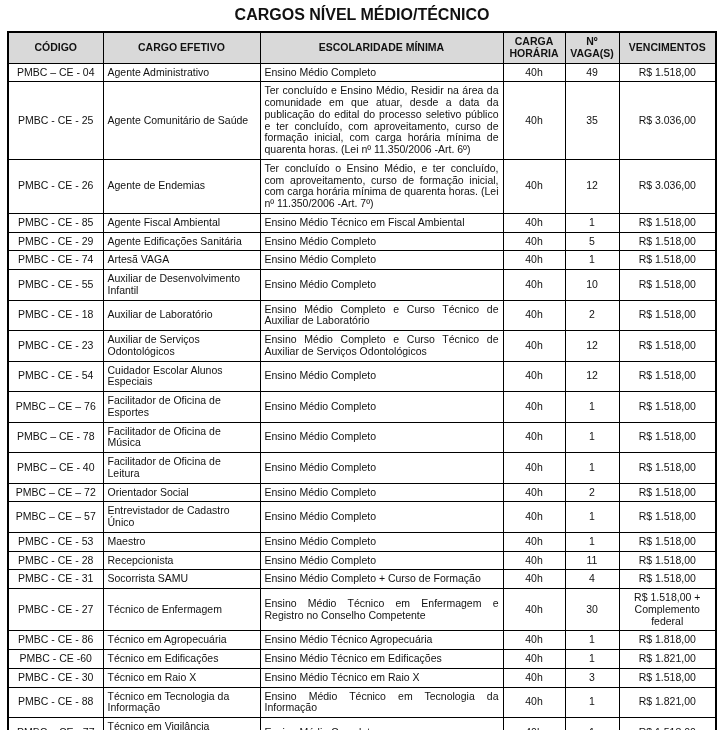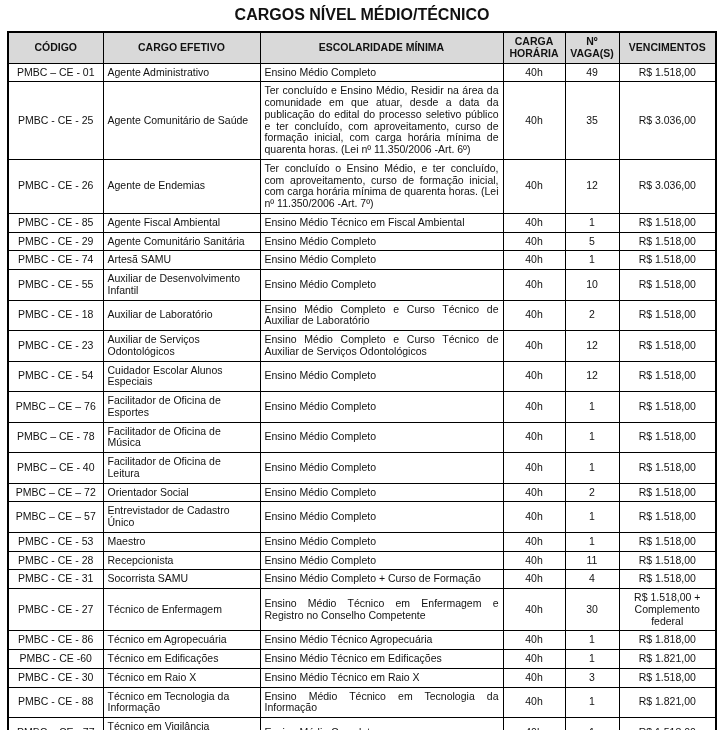--- a/index.html
+++ b/index.html
@@ -70,21 +70,21 @@
           <th class="codigo">CÓDIGO</th>
           <th class="cargo">CARGO EFETIVO</th>
           <th class="escolaridade">ESCOLARIDADE MÍNIMA</th>
           <th class="carga">CARGA HORÁRIA</th>
           <th class="vagas">Nº VAGA(S)</th>
           <th class="vencimentos">VENCIMENTOS</th>
         </tr>
     </thead>
     <tbody>
         <tr>
-          <td class="codigo">PMBC – CE - 01</td>
+          <td class="codigo">PMBC – CE - 04</td>
           <td class="cargo">Agente Administrativo</td>
           <td class="escolaridade">Ensino Médio Completo</td>
           <td class="carga">40h</td>
           <td class="vagas">49</td>
           <td class="vencimentos">R$ 1.518,00</td>
         </tr>
         <tr>
           <td class="codigo">PMBC - CE - 25</td>
           <td class="cargo">Agente Comunitário de Saúde</td>
           <td class="escolaridade">Ter concluído e Ensino Médio, Residir na área da comunidade em que atuar, desde a data da publicação do edital do processo seletivo público e ter concluído, com aproveitamento, curso de formação inicial, com carga horária mínima de quarenta horas. (Lei nº 11.350/2006 -Art. 6º)</td>
@@ -103,29 +103,29 @@
         <tr>
           <td class="codigo">PMBC - CE - 85</td>
           <td class="cargo">Agente Fiscal Ambiental</td>
           <td class="escolaridade">Ensino Médio Técnico em Fiscal Ambiental</td>
           <td class="carga">40h</td>
           <td class="vagas">1</td>
           <td class="vencimentos">R$ 1.518,00</td>
         </tr>
         <tr>
           <td class="codigo">PMBC - CE - 29</td>
-          <td class="cargo">Agente Comunitário Sanitária</td>
+          <td class="cargo">Agente Edificações Sanitária</td>
           <td class="escolaridade">Ensino Médio Completo</td>
           <td class="carga">40h</td>
           <td class="vagas">5</td>
           <td class="vencimentos">R$ 1.518,00</td>
         </tr>
         <tr>
           <td class="codigo">PMBC - CE - 74</td>
-          <td class="cargo">Artesã SAMU</td>
+          <td class="cargo">Artesã VAGA</td>
           <td class="escolaridade">Ensino Médio Completo</td>
           <td class="carga">40h</td>
           <td class="vagas">1</td>
           <td class="vencimentos">R$ 1.518,00</td>
         </tr>
         <tr>
           <td class="codigo">PMBC - CE - 55</td>
           <td class="cargo">Auxiliar de Desenvolvimento Infantil</td>
           <td class="escolaridade">Ensino Médio Completo</td>
           <td class="carga">40h</td>

